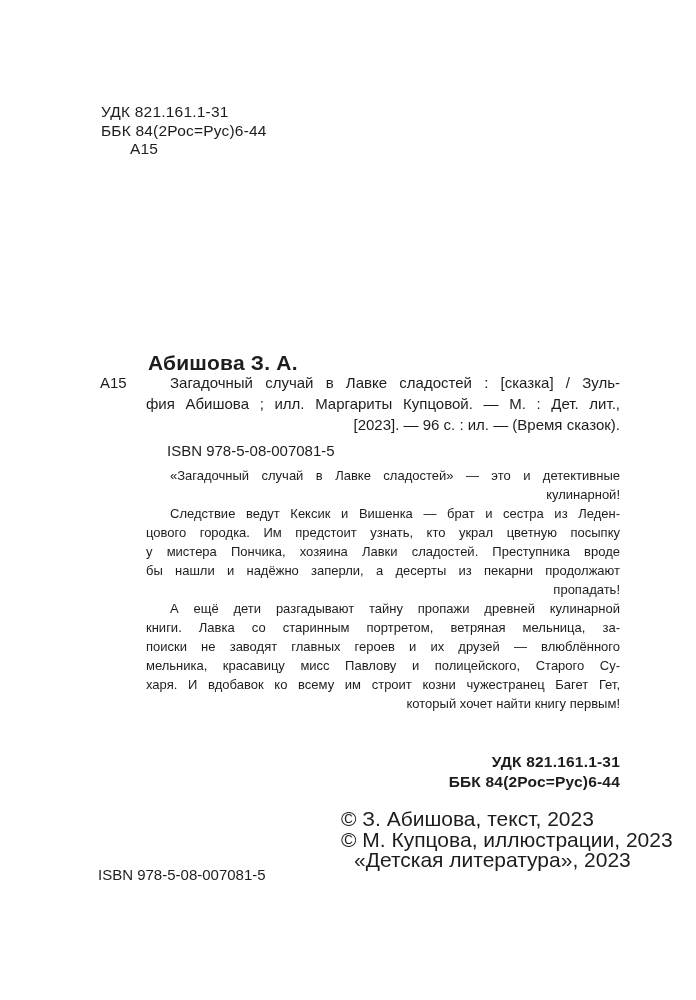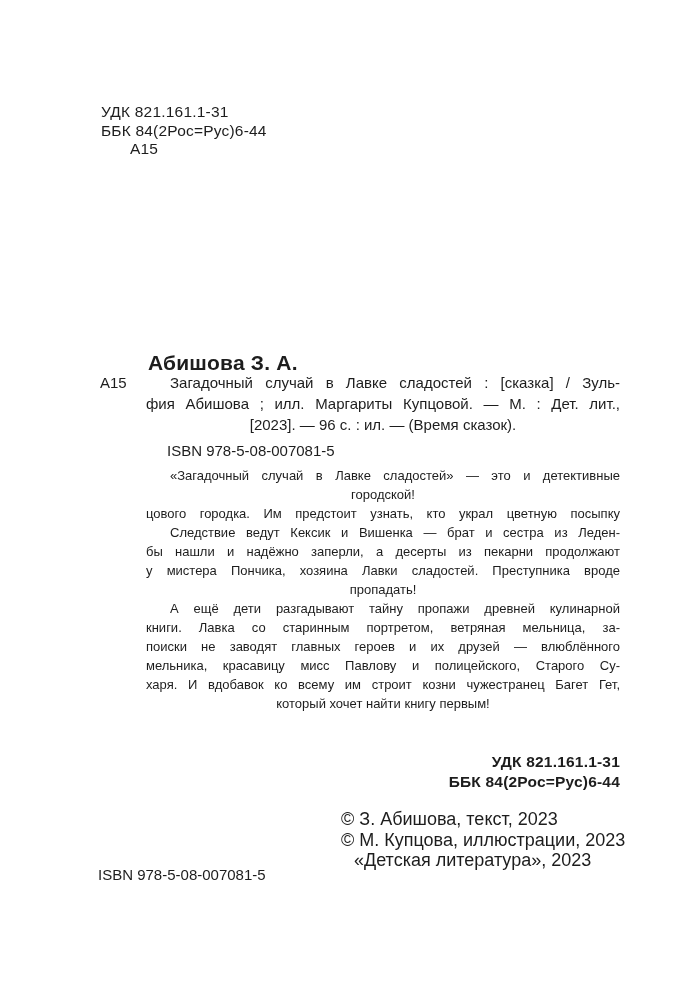--- a/index.html
+++ b/index.html
@@ -35,40 +35,40 @@
   }
   .biblio .code {
     position: absolute; left: -46px; top: 0;
     text-align: left;
   }
   .annotation {
     left: 146px; top: 466px; width: 474px;
     font-size: 13px; line-height: 19px;
   }
   .jline { text-align: justify; text-align-last: justify; }
-  .lline { text-align: center; }
+  .lline { text-align: right; }
   .ind { text-indent: 24px; }
 
   .isbn-top {
     left: 167px; top: 440px;
     font-size: 15px; line-height: 21px;
   }
 
   
   .bottom-codes {
     left: 146px; top: 752px; width: 474px;
     text-align: right;
     font-size: 15.5px; font-weight: 700; line-height: 19.5px;
     letter-spacing: 0.2px;
   }
 
   
   .copyrights {
     left: 341px; top: 809px;
-    font-size: 18px; line-height: 20.5px;
+    font-size: 21px; line-height: 20.5px;
   }
   .copyrights .cont { padding-left: 13px; }
 
   .isbn-bottom {
     left: 98px; top: 865px;
     font-size: 15px; line-height: 20.5px;
   }
 </style>
 </head>
 <body>
@@ -85,25 +85,25 @@
   <div class="code">А15</div>
   <div class="jline ind">Загадочный случай в Лавке сладостей : [сказка] / Зуль-</div>
   <div class="jline">фия Абишова ; илл. Маргариты Купцовой. — М. : Дет. лит.,</div>
   <div class="lline">[2023]. — 96 с. : ил. — (Время сказок).</div>
 </div>
 
 <div class="abs isbn-top">ISBN 978-5-08-007081-5</div>
 
 <div class="abs annotation">
   <div class="jline ind">«Загадочный случай в Лавке сладостей» — это и детективные</div>
-  <div class="lline">городской!</div>
+  <div class="lline">кулинарной!</div>
+  <div class="jline ind">Следствие ведут Кексик и Вишенка — брат и сестра из Леден-</div>
   <div class="jline">цового городка. Им предстоит узнать, кто украл цветную посыпку</div>
-  <div class="jline ind">Следствие ведут Кексик и Вишенка — брат и сестра из Леден-</div>
+  <div class="jline">у мистера Пончика, хозяина Лавки сладостей. Преступника вроде</div>
   <div class="jline">бы нашли и надёжно заперли, а десерты из пекарни продолжают</div>
-  <div class="jline">у мистера Пончика, хозяина Лавки сладостей. Преступника вроде</div>
   <div class="lline">пропадать!</div>
   <div class="jline ind">А ещё дети разгадывают тайну пропажи древней кулинарной</div>
   <div class="jline">книги. Лавка со старинным портретом, ветряная мельница, за-</div>
   <div class="jline">поиски не заводят главных героев и их друзей — влюблённого</div>
   <div class="jline">мельника, красавицу мисс Павлову и полицейского, Старого Су-</div>
   <div class="jline">харя. И вдобавок ко всему им строит козни чужестранец Багет Гет,</div>
   <div class="lline">который хочет найти книгу первым!</div>
 </div>
 
 <div class="abs bottom-codes">

